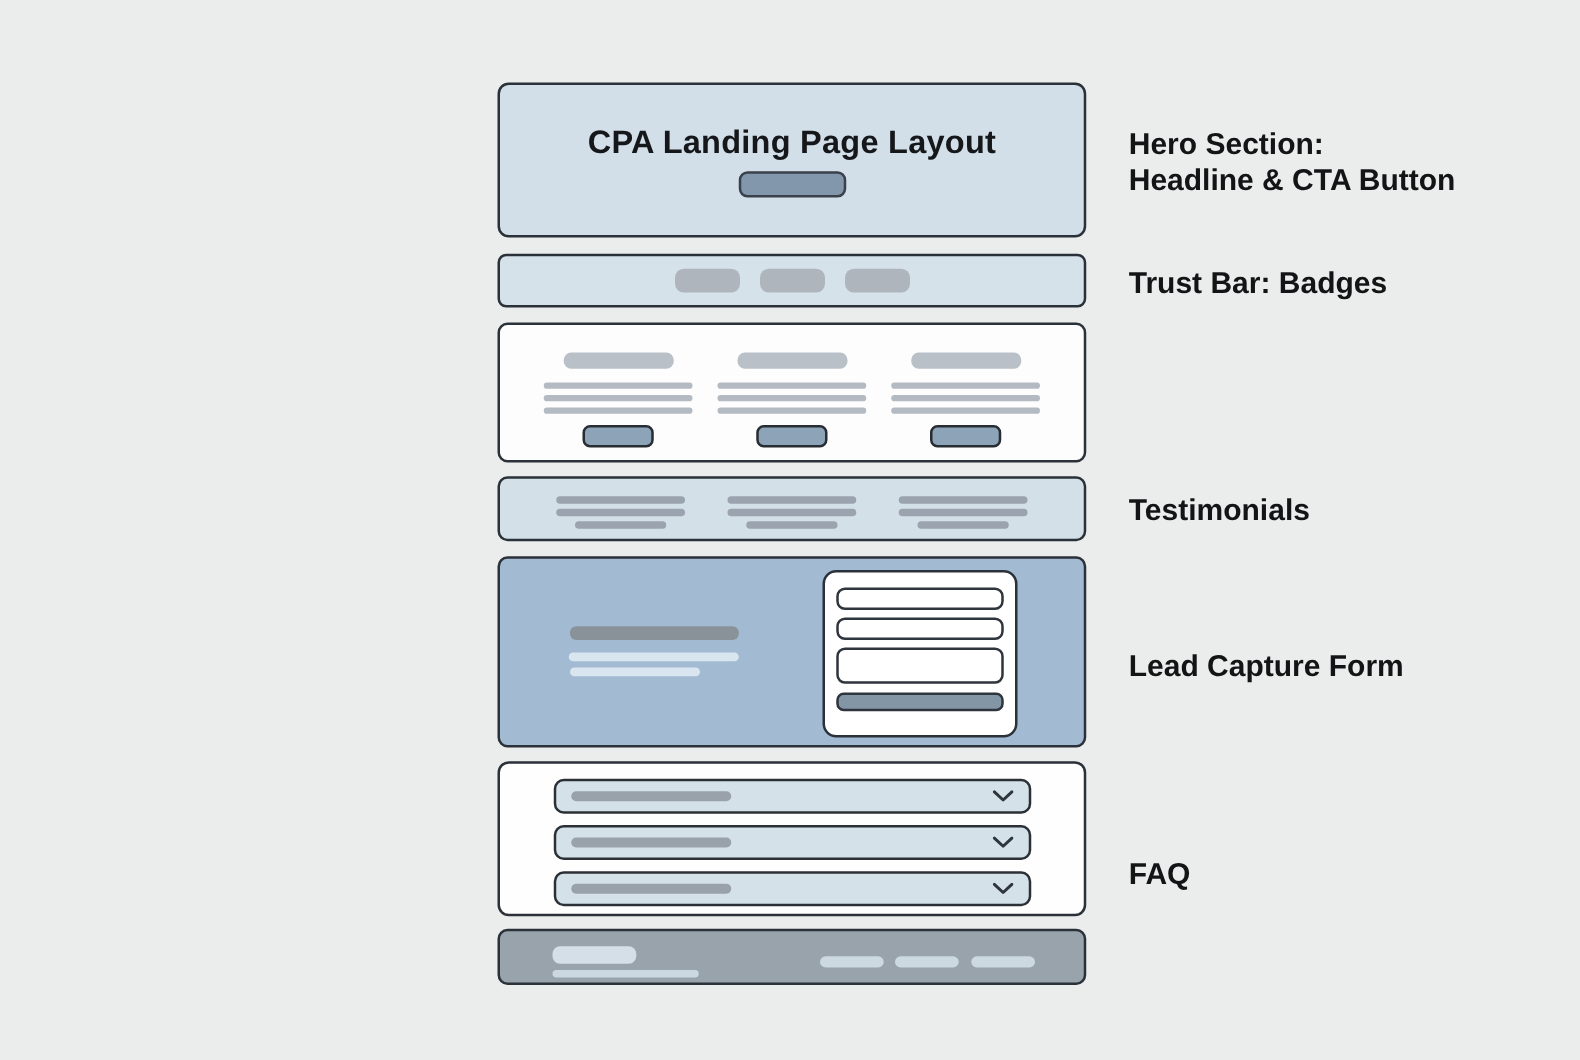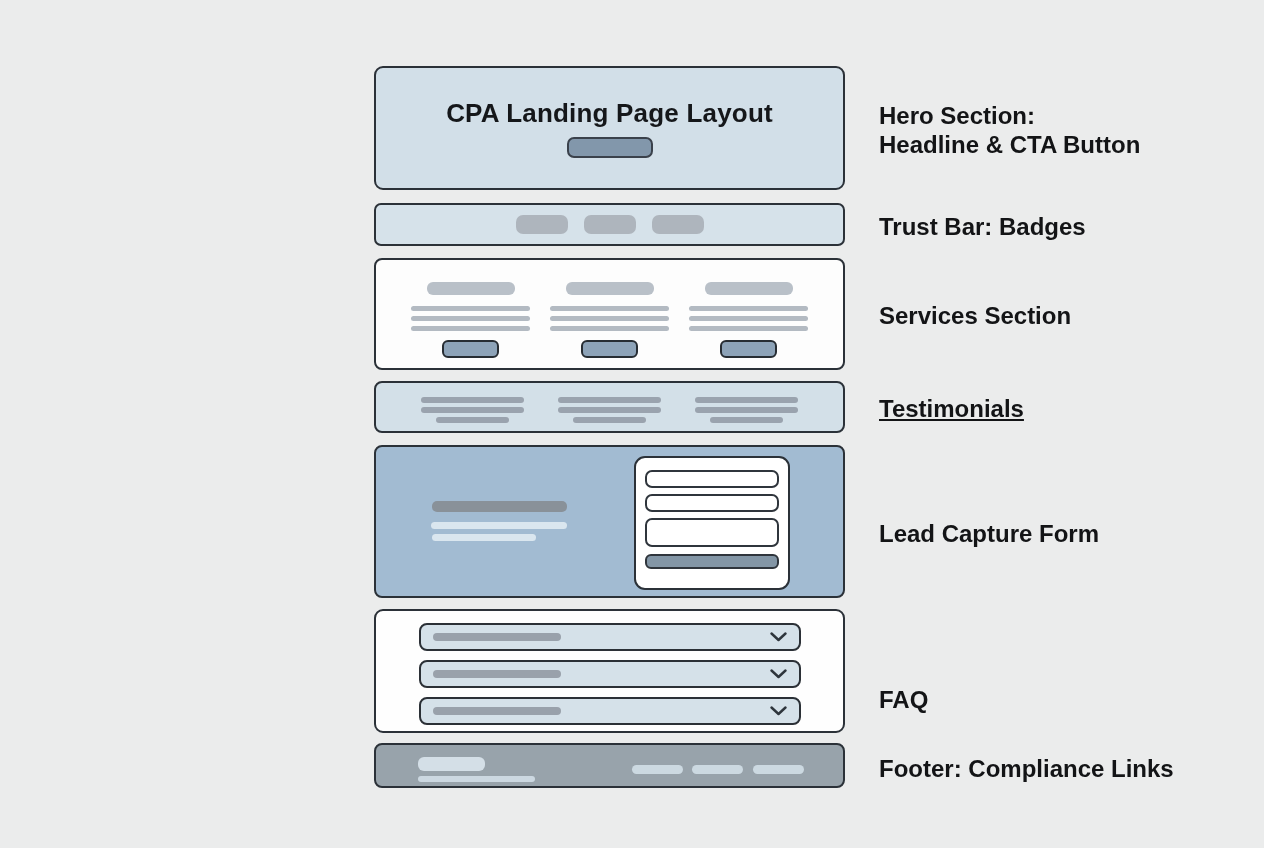--- a/index.html
+++ b/index.html
@@ -1,21 +1,21 @@
 <!DOCTYPE html>
 <html><head>
 <meta charset="utf-8">
 <style>
   html,body { margin:0; padding:0; }
   body {
     width:1264px; height:848px; overflow:hidden;
     background:#ebecec;
     font-family:"Liberation Sans", sans-serif;
   }
-  .canvas { position:relative; width:1044px; height:848px; background:#ebecec; }
+  .canvas { position:relative; width:1044px; height:848px; background:#ebecec;margin-left:24px; }
 
   
   .wireframe { position:absolute; left:374px; top:66px; width:471px; }
   .sec { box-sizing:border-box; width:100%; border:2px solid #2b3138; }
 
   .hero {
     height:124px; border-radius:9px; background:#d2dfe8;
     display:flex; flex-direction:column; align-items:center; justify-content:center;
     margin-bottom:13px;
   }
@@ -95,21 +95,21 @@
   .ft-link { position:absolute; top:20px; width:51px; height:9px;
              background:#ccd9e1; border-radius:5px; }
   .ft-link.l1 { left:256px; } .ft-link.l2 { left:316px; } .ft-link.l3 { left:377px; }
 
   
   .label { position:absolute; left:879px; font-size:24px; font-weight:bold;
            color:#131416; line-height:29px; white-space:nowrap; }
   .lbl-hero { top:101px; }
   .lbl-trust { top:212px; }
   .lbl-services { top:301px; }
-  .lbl-testimonials { top:394px;text-decoration:underline; }
+  .lbl-testimonials { top:394px; }
   .lbl-lead { top:519px; }
   .lbl-faq { top:685px; }
   .lbl-footer { top:754px; }
 </style>
 </head>
 <body>
 
 <div class="canvas">
 
   <div class="wireframe">
@@ -214,19 +214,17 @@
       <div class="ft-link l3"></div>
     </div>
 
   </div>
 
   <div class="label lbl-trust">Trust Bar: Badges</div>
   <div class="label lbl-hero">
     <div>Hero Section:</div>
     <div>Headline &amp; CTA Button</div>
   </div>
-  <div class="label lbl-services">Services Section</div>
   <div class="label lbl-testimonials">Testimonials</div>
   <div class="label lbl-lead">Lead Capture Form</div>
   <div class="label lbl-faq">FAQ</div>
-  <div class="label lbl-footer">Footer: Compliance Links</div>
 
 </div>
 
 </body></html>

